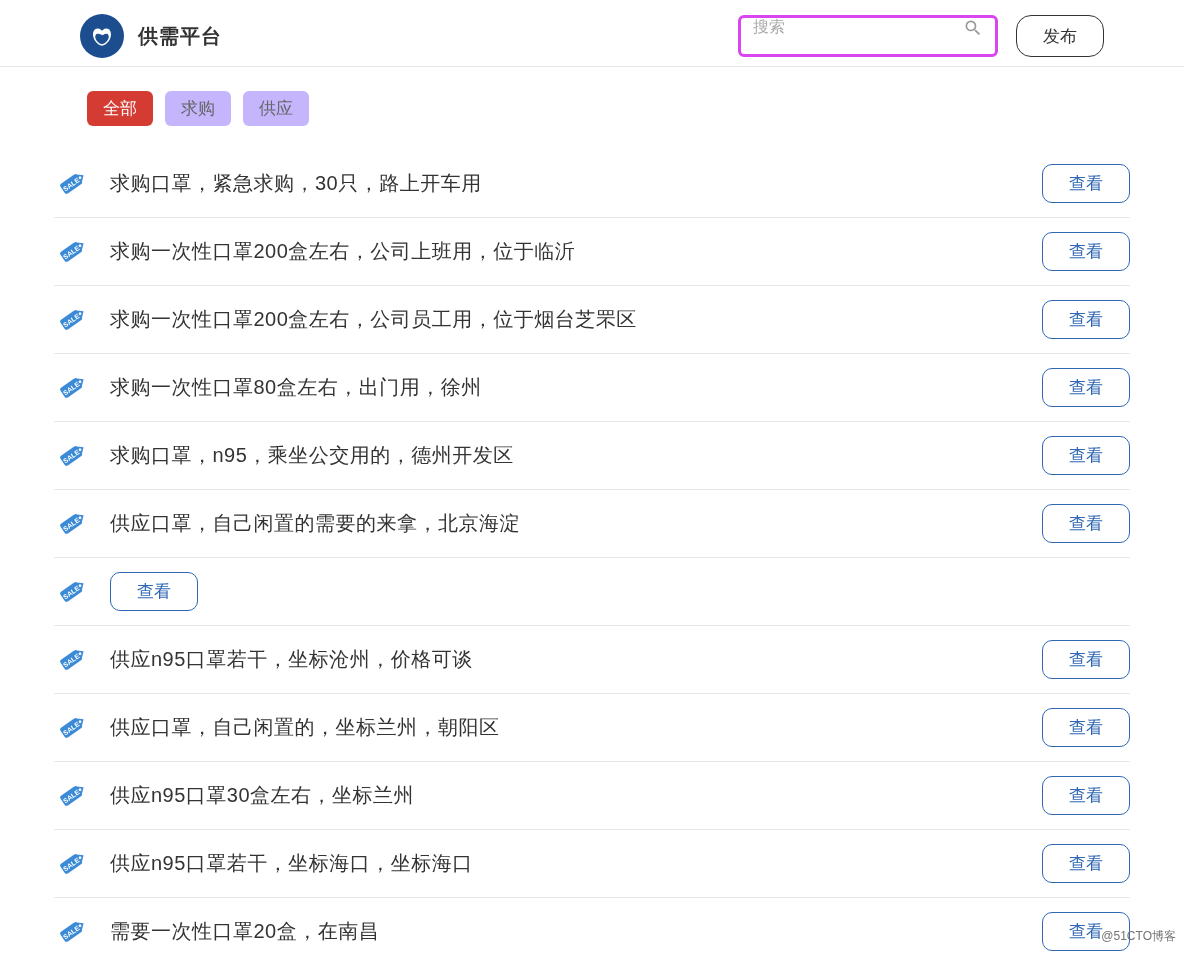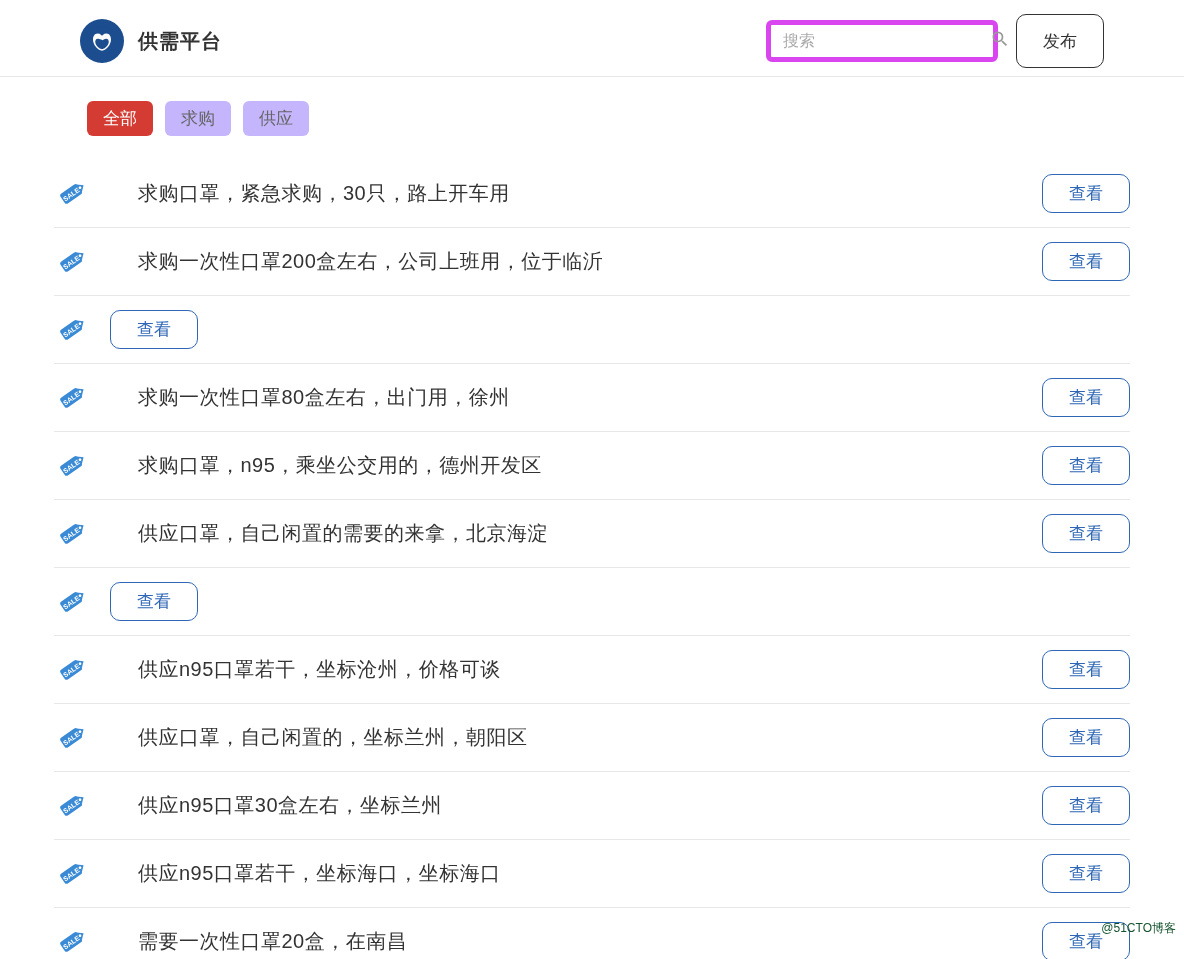--- a/index.html
+++ b/index.html
@@ -34,45 +34,45 @@
   .logo-circle svg { width: 30px; height: 30px; }
   .site-title {
     font-size: 20px;
     font-weight: 700;
     color: #333;
     letter-spacing: 1px;
   }
   .header-spacer { flex: 1; }
   .search-box {
     display: flex;
-    align-items: center;
-    border: 5px solid #d946ef;
+    align-items: flex-start;
+    border: 3px solid #d946ef;
     border-radius: 6px;
     padding: 0 12px;
     height: 42px;
-    width: 232px;
+    width: 260px;
     margin-right: 18px;
     background: #fff;
   }
   .search-box input {
     border: none;
     outline: none;
     flex: 1;
     font-size: 16px;
     color: #555;
     background: transparent;
   }
   .search-box input::placeholder { color: #aaa; }
   .search-icon svg { width: 20px; height: 20px; fill: #999; }
   .publish-btn {
-    height: 54px;
+    height: 42px;
     padding: 0 26px;
     border: 1px solid #333;
     background: #fff;
-    border-radius: 10px;
+    border-radius: 15px;
     font-size: 17px;
     font-weight: 500;
     color: #333;
     cursor: pointer;
   }
 
   
   .content {
     padding: 24px 54px 40px 54px;
   }
@@ -113,38 +113,37 @@
     height: 34px;
     flex-shrink: 0;
     margin-right: 22px;
   }
   .sale-tag svg { width: 34px; height: 34px; }
   .row-title {
     flex: 1;
     font-size: 20px;
     color: #333;
     letter-spacing: 0.5px;
-    margin-left: 28px;
   }
   .view-btn {
     padding: 7px 26px;
     border: 1px solid #2f67b5;
     color: #2f67b5;
     background: #fff;
     border-radius: 10px;
     font-size: 17px;
     cursor: pointer;
   }
 
   .watermark {
     position: fixed;
     right: 8px;
-    bottom: 22px;
+    bottom: 14px;
     font-size: 12px;
-    color: #14532d;
+    color: #737373;
     pointer-events: none;
   }
 </style>
 </head>
 <body>
 
 <div class="header">
   <div class="logo-wrap">
     <div class="logo-circle">
       <svg viewBox="0 0 40 40">
@@ -206,20 +205,21 @@
   </div>
       <div class="list-row">
     <span class="sale-tag"><svg viewBox="0 0 40 40">
     <g transform="rotate(-35 20 20)">
       <rect x="8" y="13" width="24" height="14" rx="3" fill="#3a8ad6"></rect>
       <polygon points="30,13 38,20 30,27" fill="#3a8ad6"></polygon>
       <circle cx="33" cy="20" r="1.6" fill="#fff"></circle>
       <text x="20" y="23.5" text-anchor="middle" font-size="8" font-weight="700" fill="#fff" font-family="Arial">SALE</text>
     </g>
   </svg></span>
+    <span class="row-title">求购一次性口罩200盒左右，公司员工用，位于烟台芝罘区</span>
     <button class="view-btn">查看</button>
   </div>
       <div class="list-row">
     <span class="sale-tag"><svg viewBox="0 0 40 40">
     <g transform="rotate(-35 20 20)">
       <rect x="8" y="13" width="24" height="14" rx="3" fill="#3a8ad6"></rect>
       <polygon points="30,13 38,20 30,27" fill="#3a8ad6"></polygon>
       <circle cx="33" cy="20" r="1.6" fill="#fff"></circle>
       <text x="20" y="23.5" text-anchor="middle" font-size="8" font-weight="700" fill="#fff" font-family="Arial">SALE</text>
     </g>

